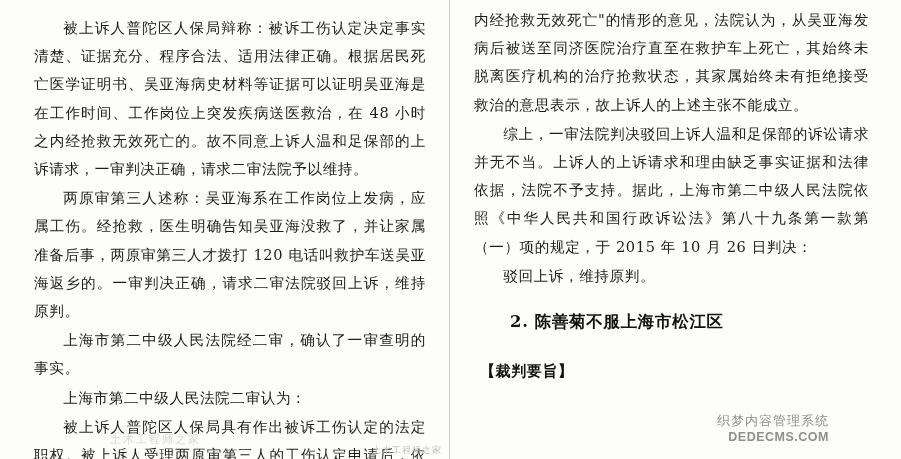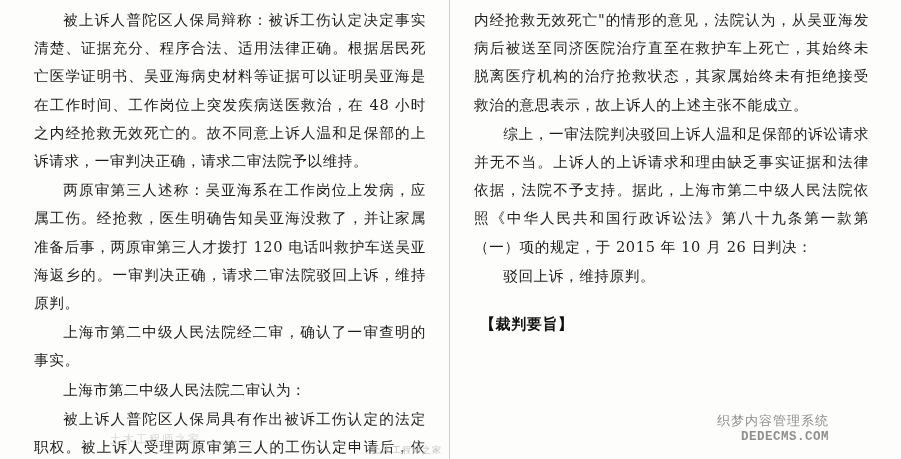--- a/index.html
+++ b/index.html
@@ -23,21 +23,21 @@
     flex-direction: row;
     background: #fdfdfb;
   }
   .col {
     box-sizing: border-box;
     position: relative;
     overflow: hidden;
   }
   .col-left {
     width: 444px;
-    padding: 6px 18px 0 34px;
+    padding: 14px 18px 0 34px;
   }
   .col-right {
     width: 451px;
     padding: 6px 26px 0 30px;
   }
   .divider {
     position: absolute;
     left: 449px;
     top: 0;
     width: 1px;
@@ -82,21 +82,21 @@
     font-size: 15px;
     line-height: 28px;
     font-weight: bold;
     color: #111111;
     letter-spacing: 0.6px;
     padding-left: 6px;
   }
   .wm {
     position: absolute;
     color: #b9b9b9;
-    font-family: Liberation Mono, monospace;
+    font-family: Liberation Sans, sans-serif;
     user-select: none;
     white-space: nowrap;
   }
   .wm-left {
     left: 110px;
     top: 432px;
     font-size: 11px;
     letter-spacing: 2px;
     opacity: .55;
     transform: scaleY(1.05);
@@ -139,20 +139,23 @@
   </div>
 
   <div class="divider"></div>
 
   <div class="col col-right">
     <p class="para">内经抢救无效死亡"的情形的意见，法院认为，从吴亚海发病后被送至同济医院治疗直至在救护车上死亡，其始终未脱离医疗机构的治疗抢救状态，其家属始终未有拒绝接受救治的意思表示，故上诉人的上述主张不能成立。</p>
     <p class="para indent">综上，一审法院判决驳回上诉人温和足保部的诉讼请求并无不当。上诉人的上诉请求和理由缺乏事实证据和法律依据，法院不予支持。据此，上海市第二中级人民法院依照《中华人民共和国行政诉讼法》第八十九条第一款第（一）项的规定，于 2015 年 10 月 26 日判决：</p>
     <p class="para indent">驳回上诉，维持原判。</p>
 
     <div class="heading-block">
+      <div class="heading-line">
+        <span class="num">2.</span><span>陈善菊不服上海市松江区</span>
+      </div>
     </div>
 
     <div class="section-label">【裁判要旨】</div>
 
     <div class="wm wm-right-cn">织梦内容管理系统</div>
     <div class="wm wm-right-en">DEDECMS.COM</div>
   </div>
 
   <div class="wm wm-bottom">土木工程师之家</div>
 </div>

